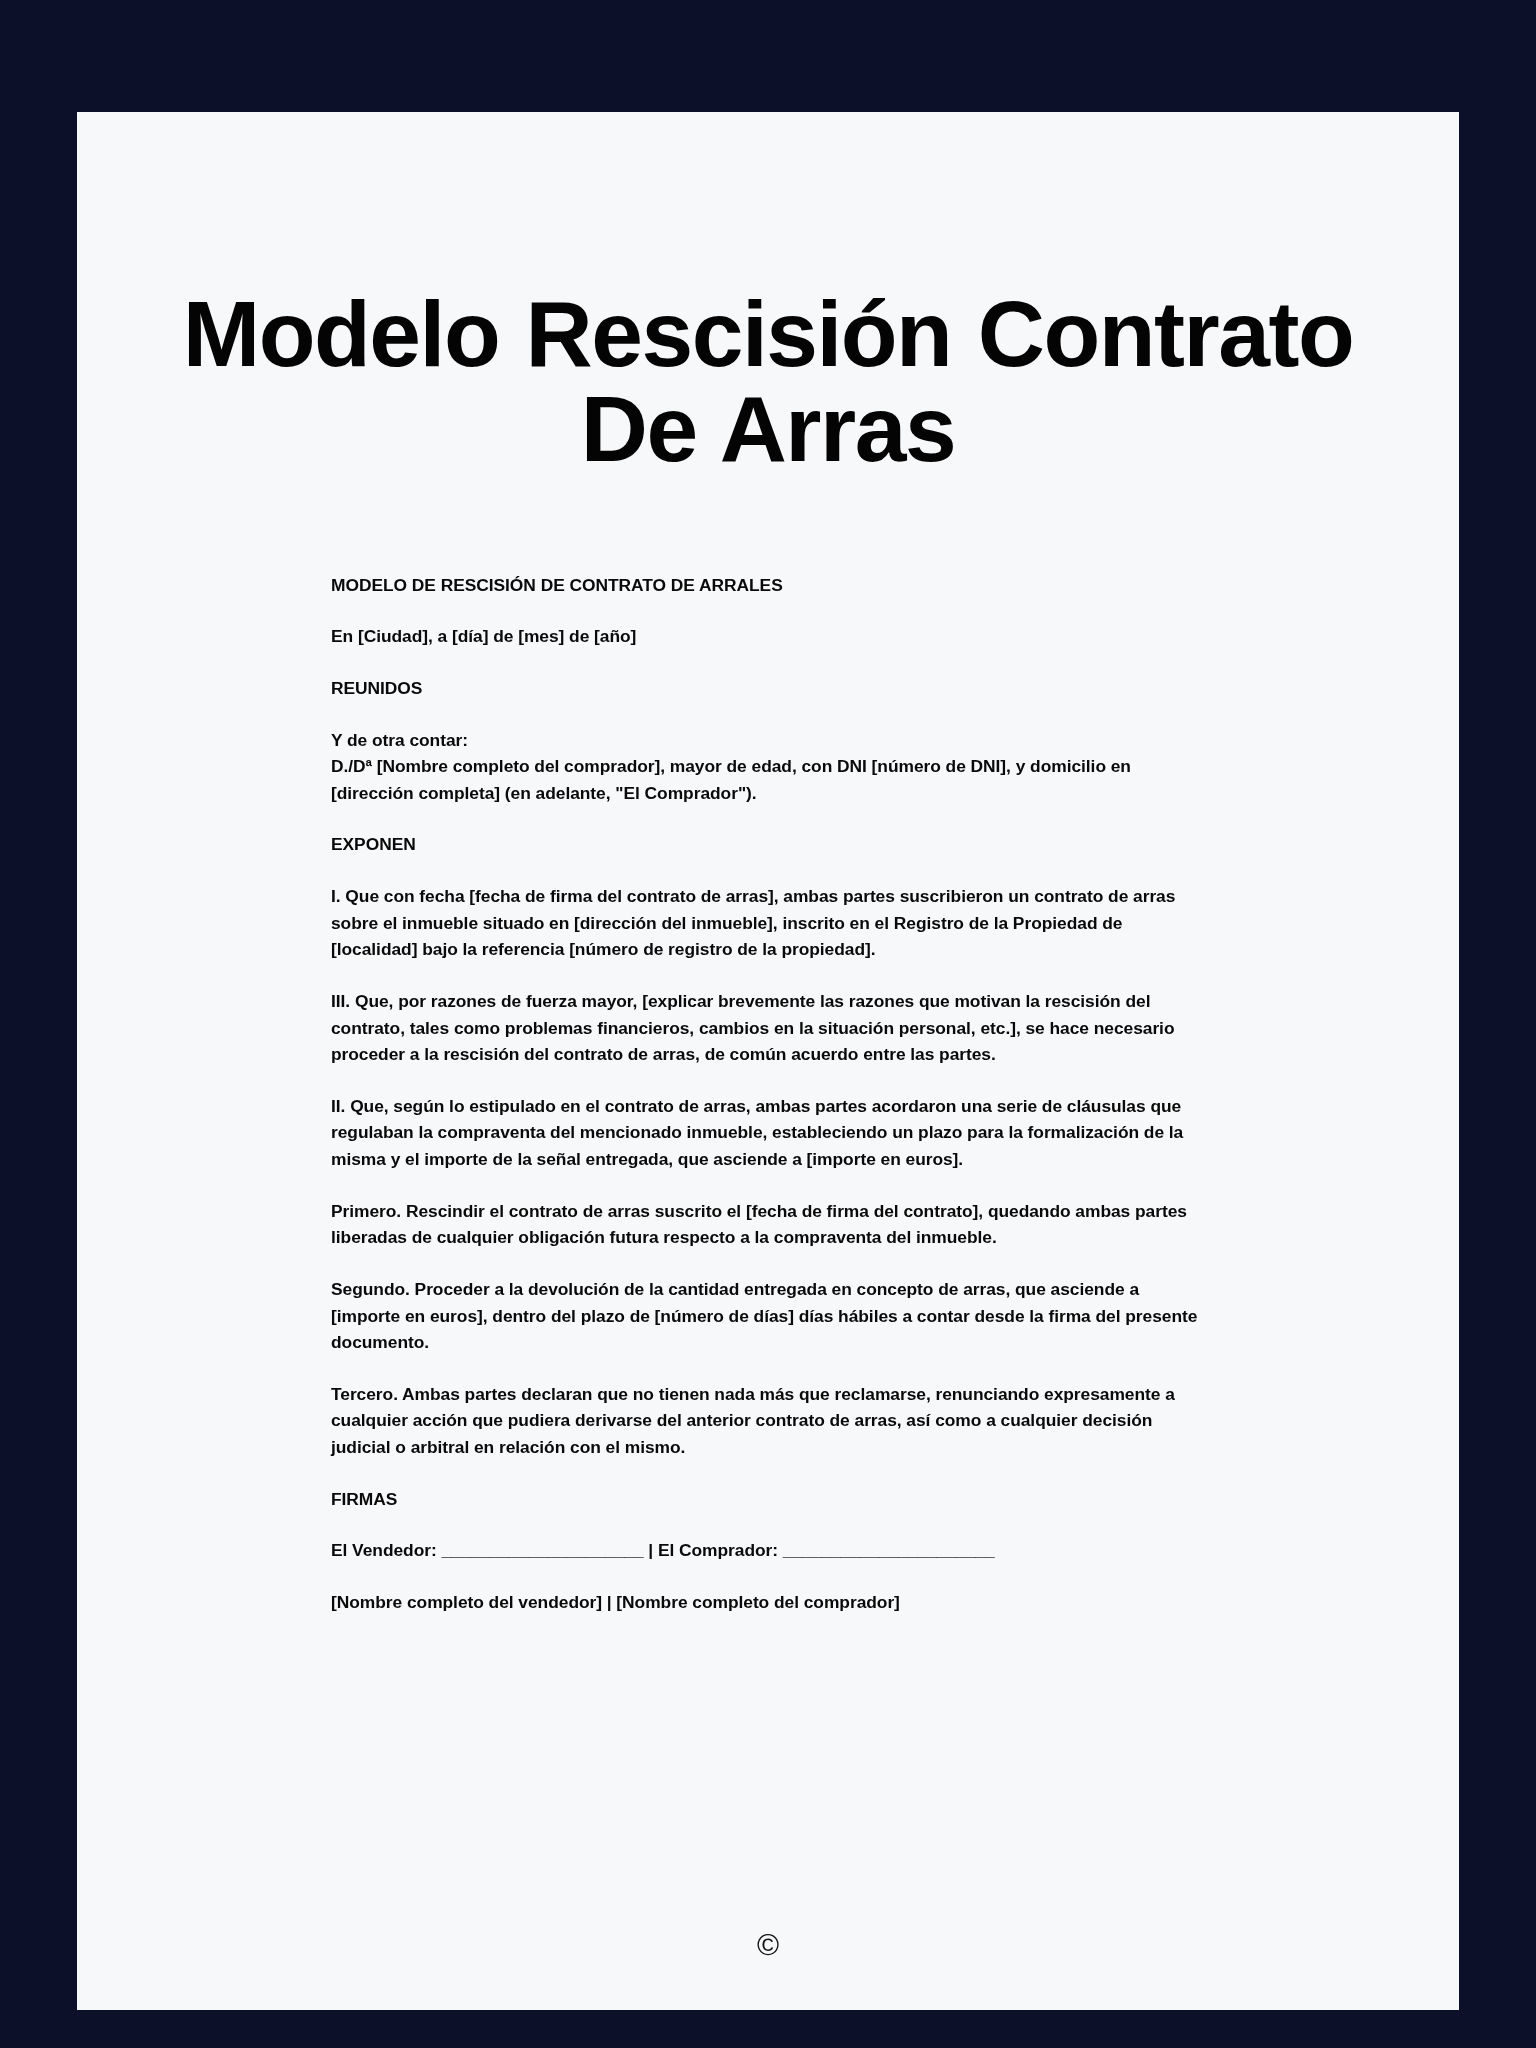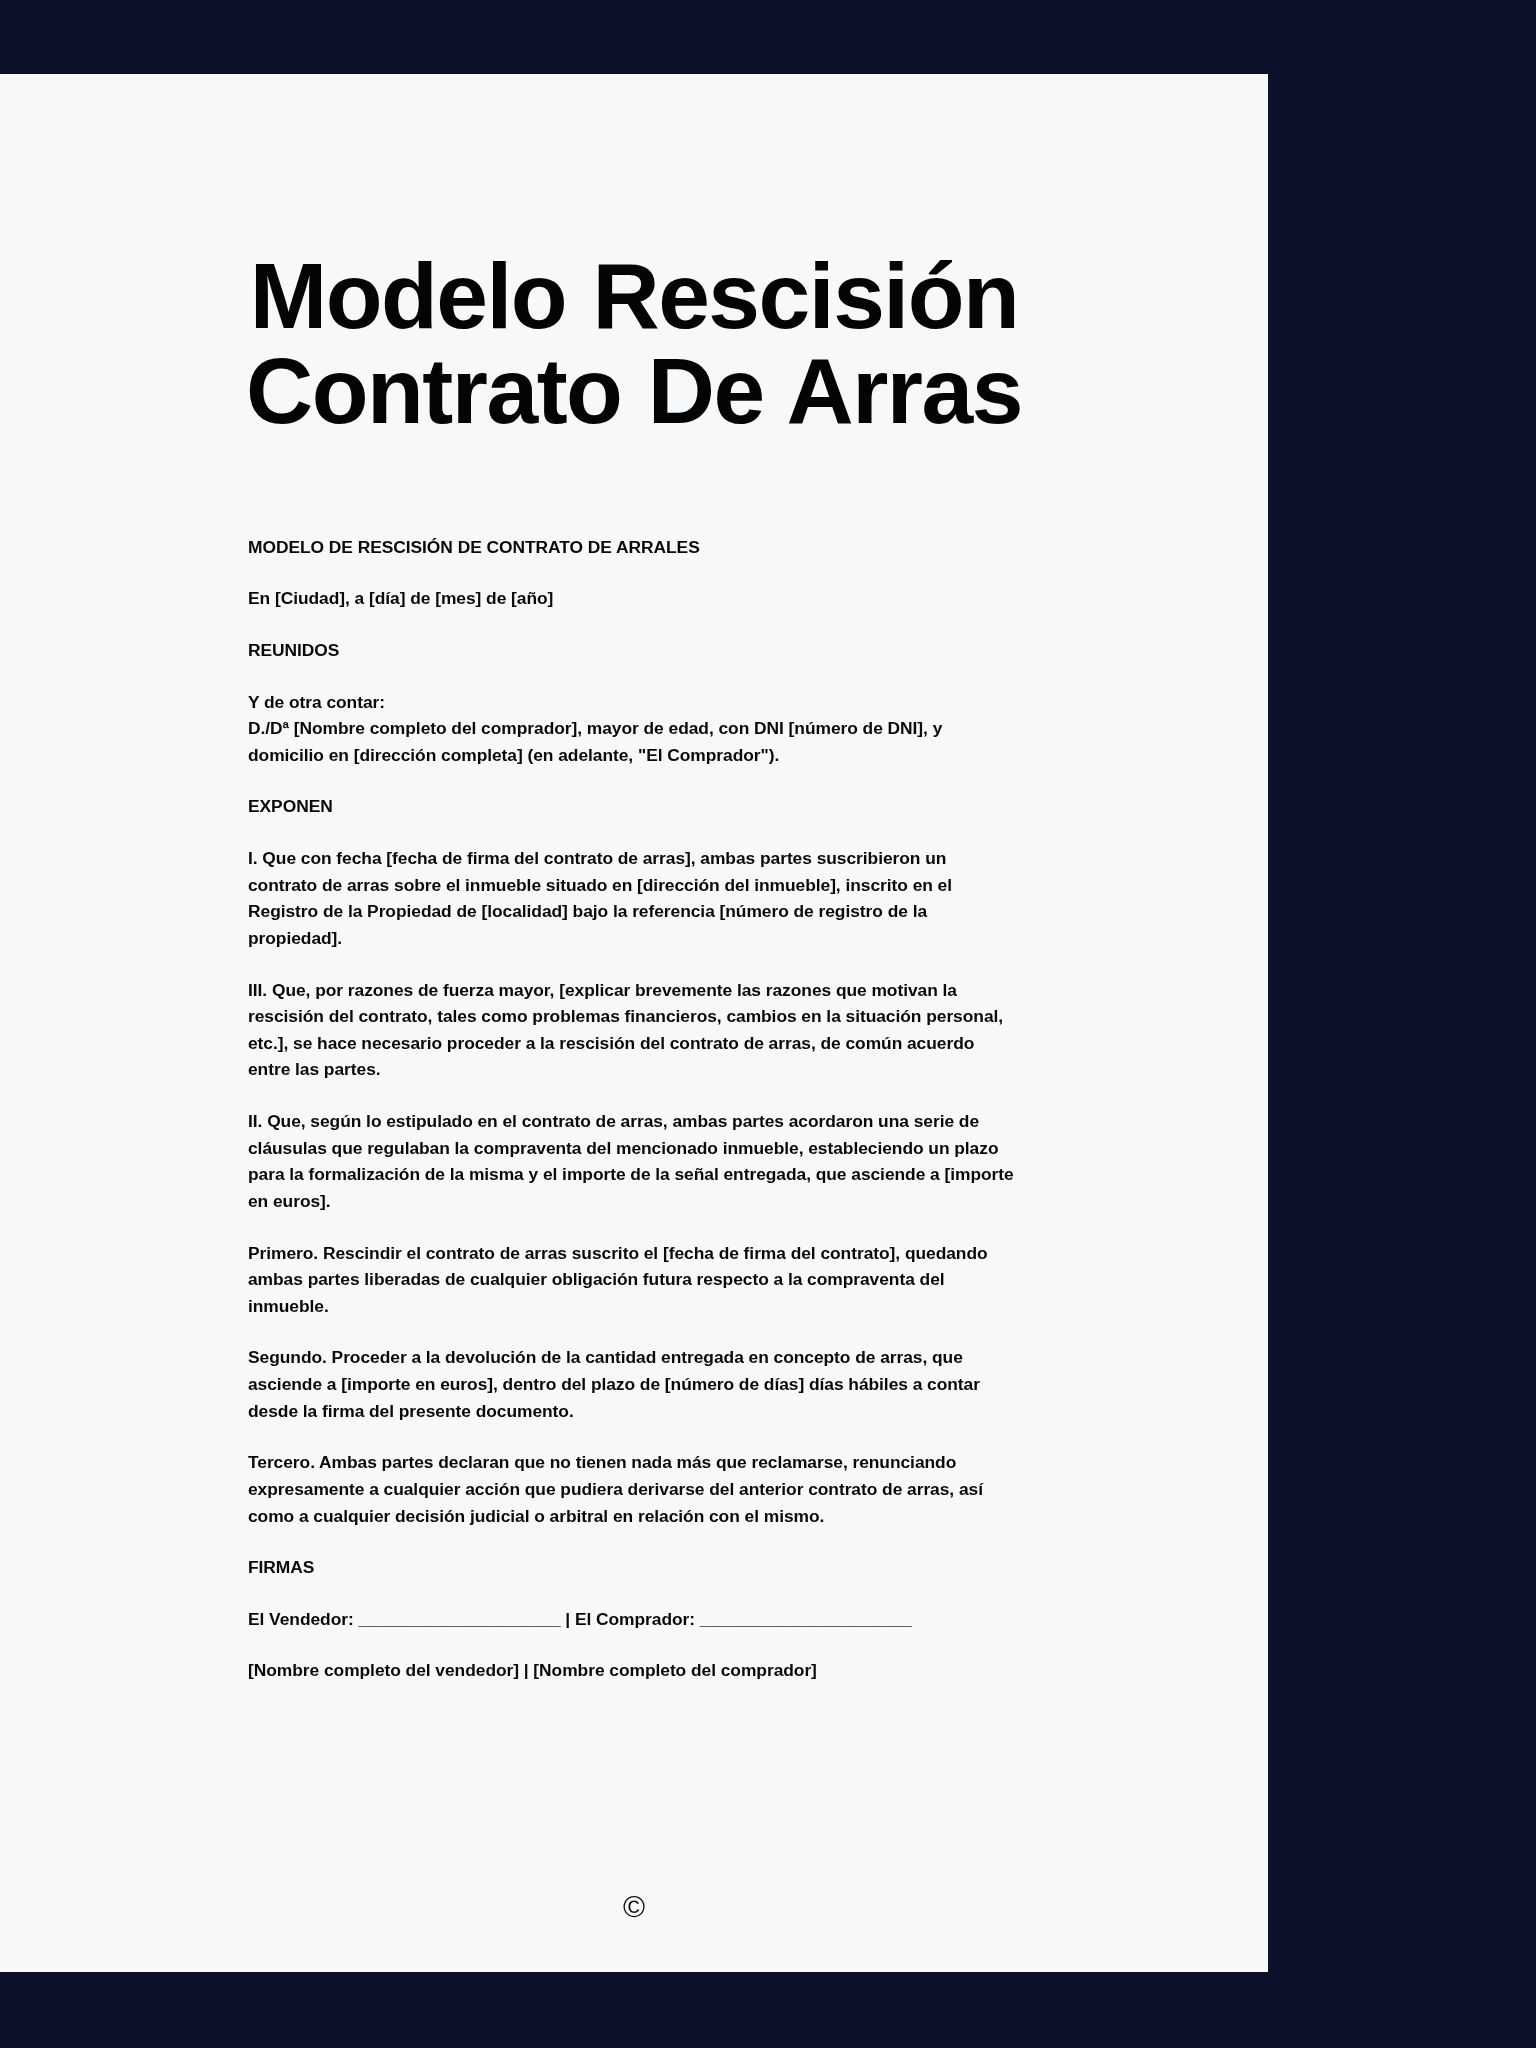--- a/index.html
+++ b/index.html
@@ -9,27 +9,27 @@
   body {
     width: 1536px;
     height: 2048px;
     background: #0d1029;
     font-family: "Liberation Sans", sans-serif;
     -webkit-font-smoothing: antialiased;
   }
 
   .viewport {
     position: relative;
-    width: 1268px;
+    width: 1536px;
     height: 2048px;
     background: #0d1029;
     box-sizing: border-box;
     display: flex;
     justify-content: center;
-    align-items: flex-start;
+    align-items: center;
     padding-top: 74px;
   }
 
   .page {
     width: 1382px;
     min-height: 1898px;
     background: #f7f8fa;
     box-sizing: border-box;
     padding: 0 0 40px 0;
     position: relative;
@@ -49,20 +49,21 @@
     letter-spacing: -1.5px;
     color: #040404;
     text-align: center;
     margin: 0;
     word-spacing: 2px;
   }
 
   .body-block {
     padding: 95px 248px 0 248px;
     box-sizing: border-box;
+    margin-left: 6px;
   }
 
   .body-block p,
   .body-block div.para {
     font-family: "Liberation Sans", sans-serif;
     font-weight: 700;
     font-size: 17.4px;
     line-height: 1.53;
     color: #0a0a0a;
     margin: 0 0 25px 0;

